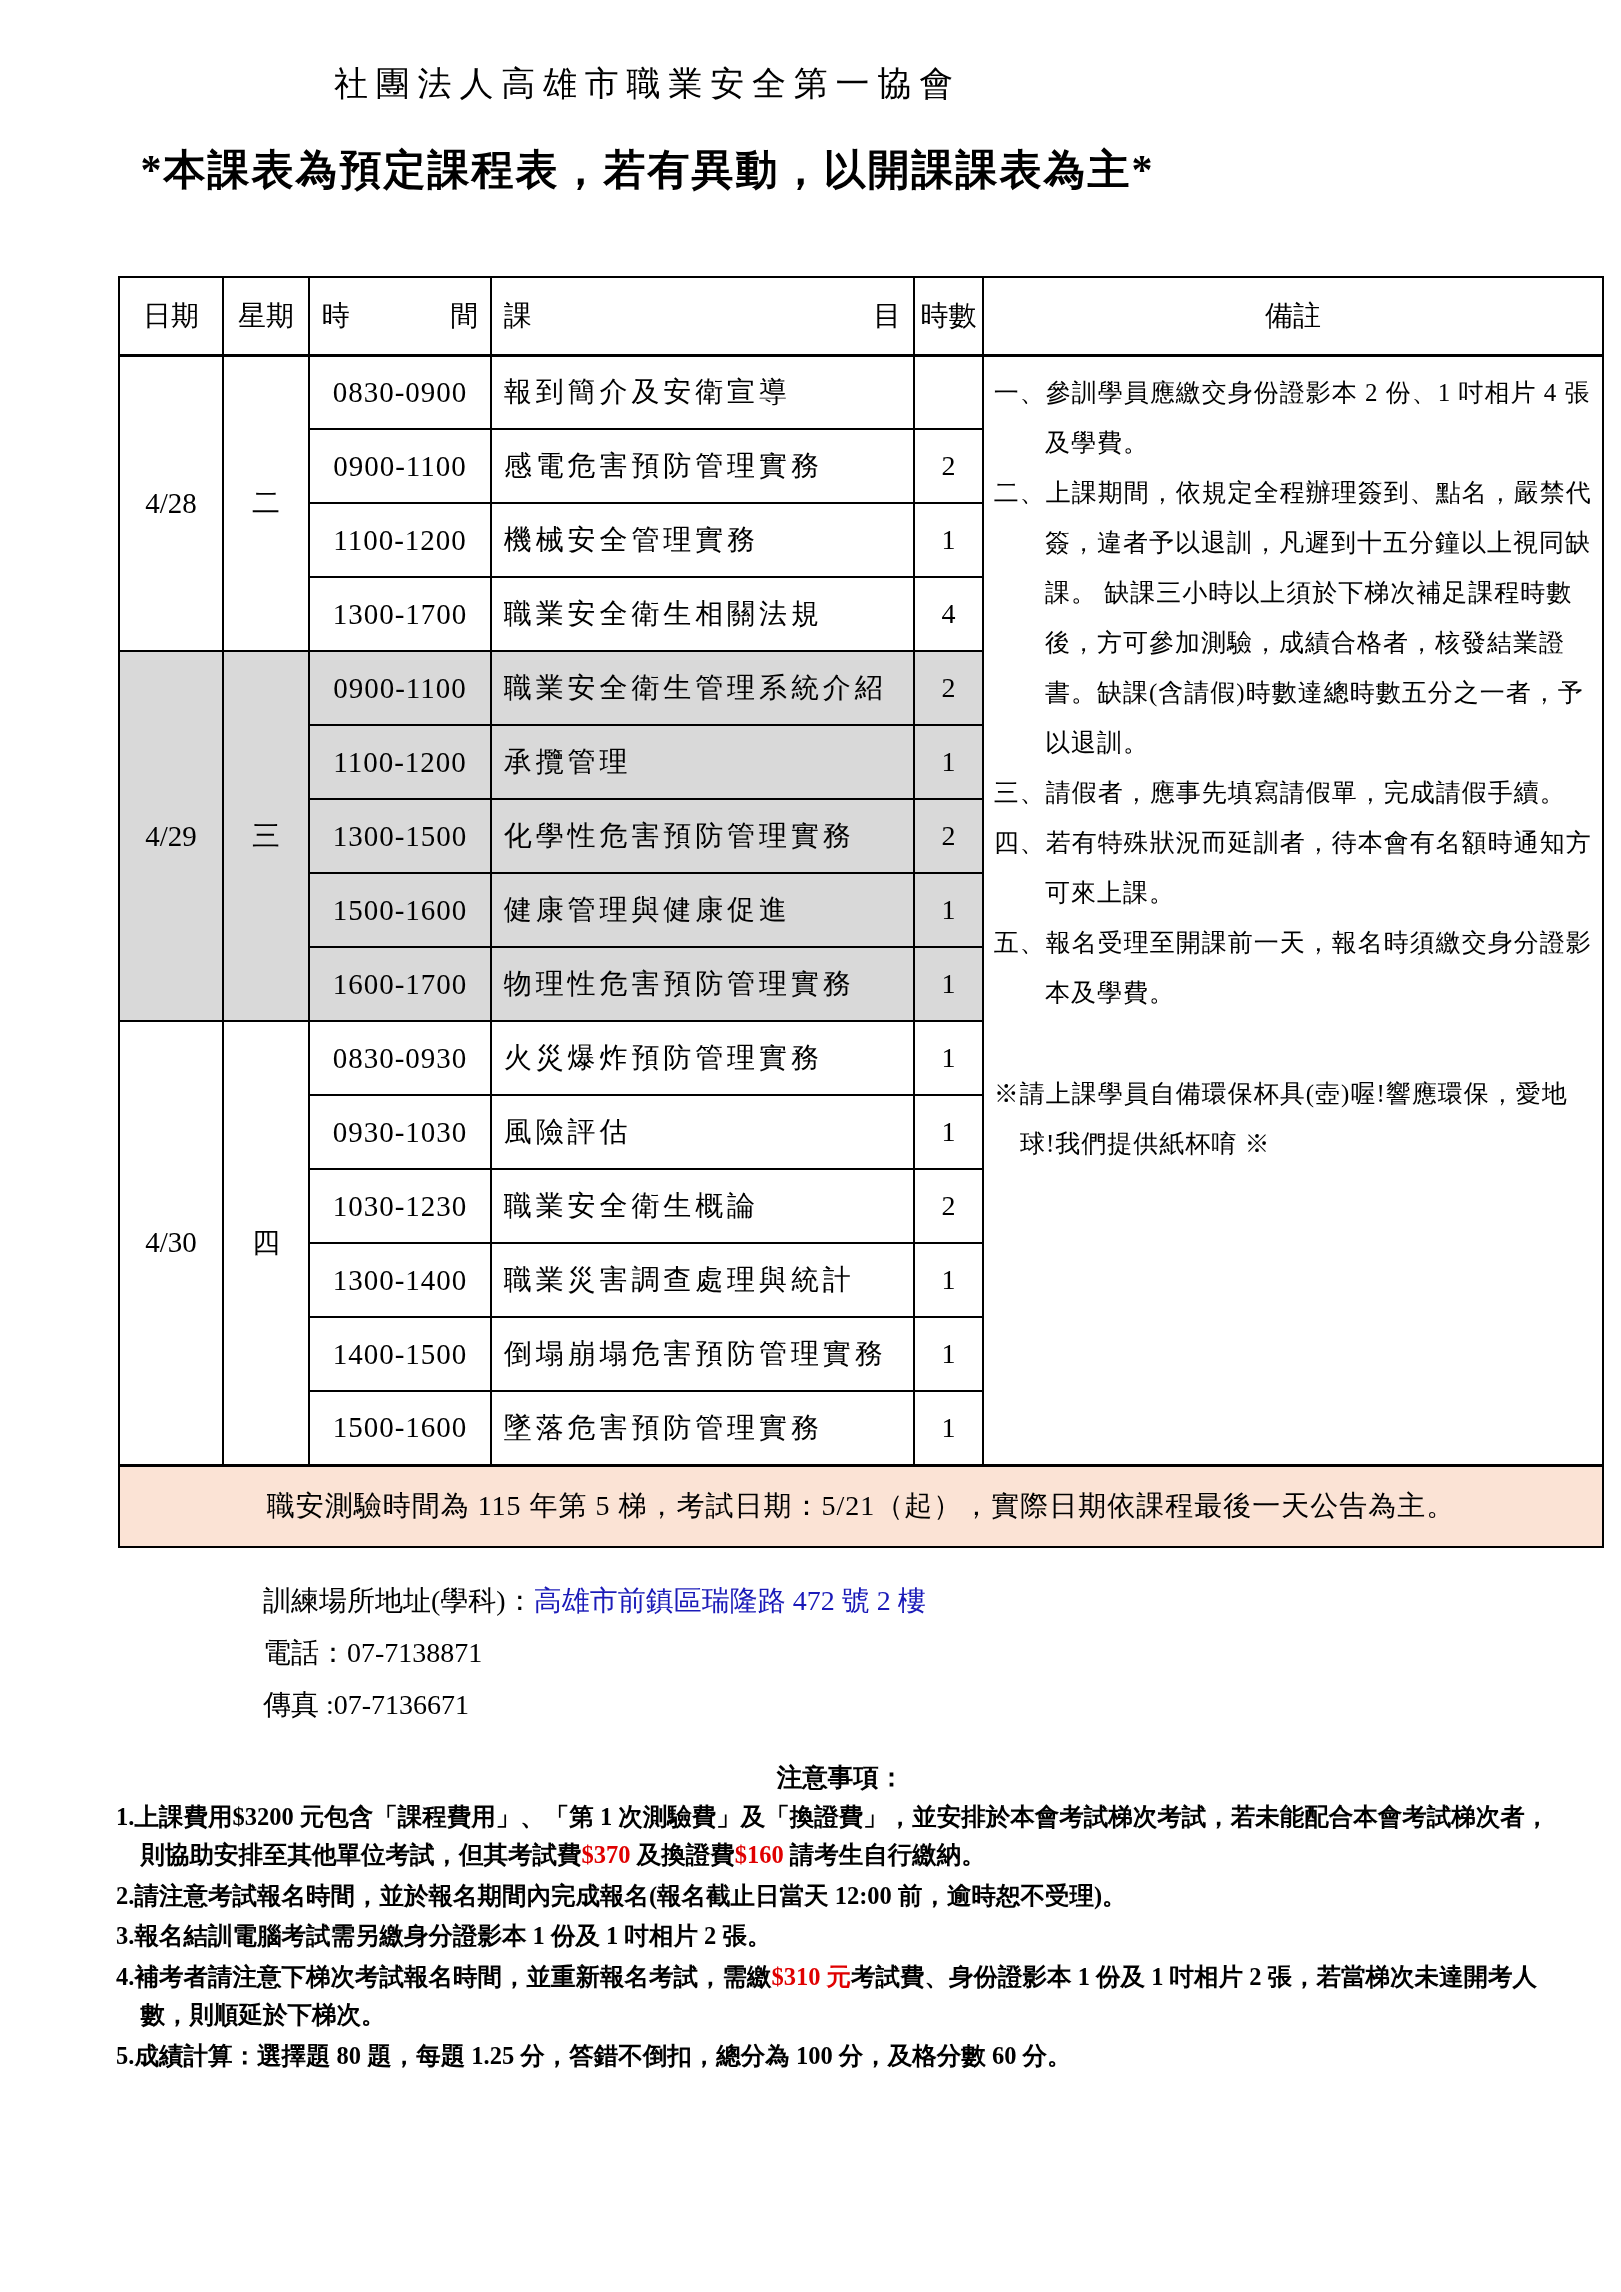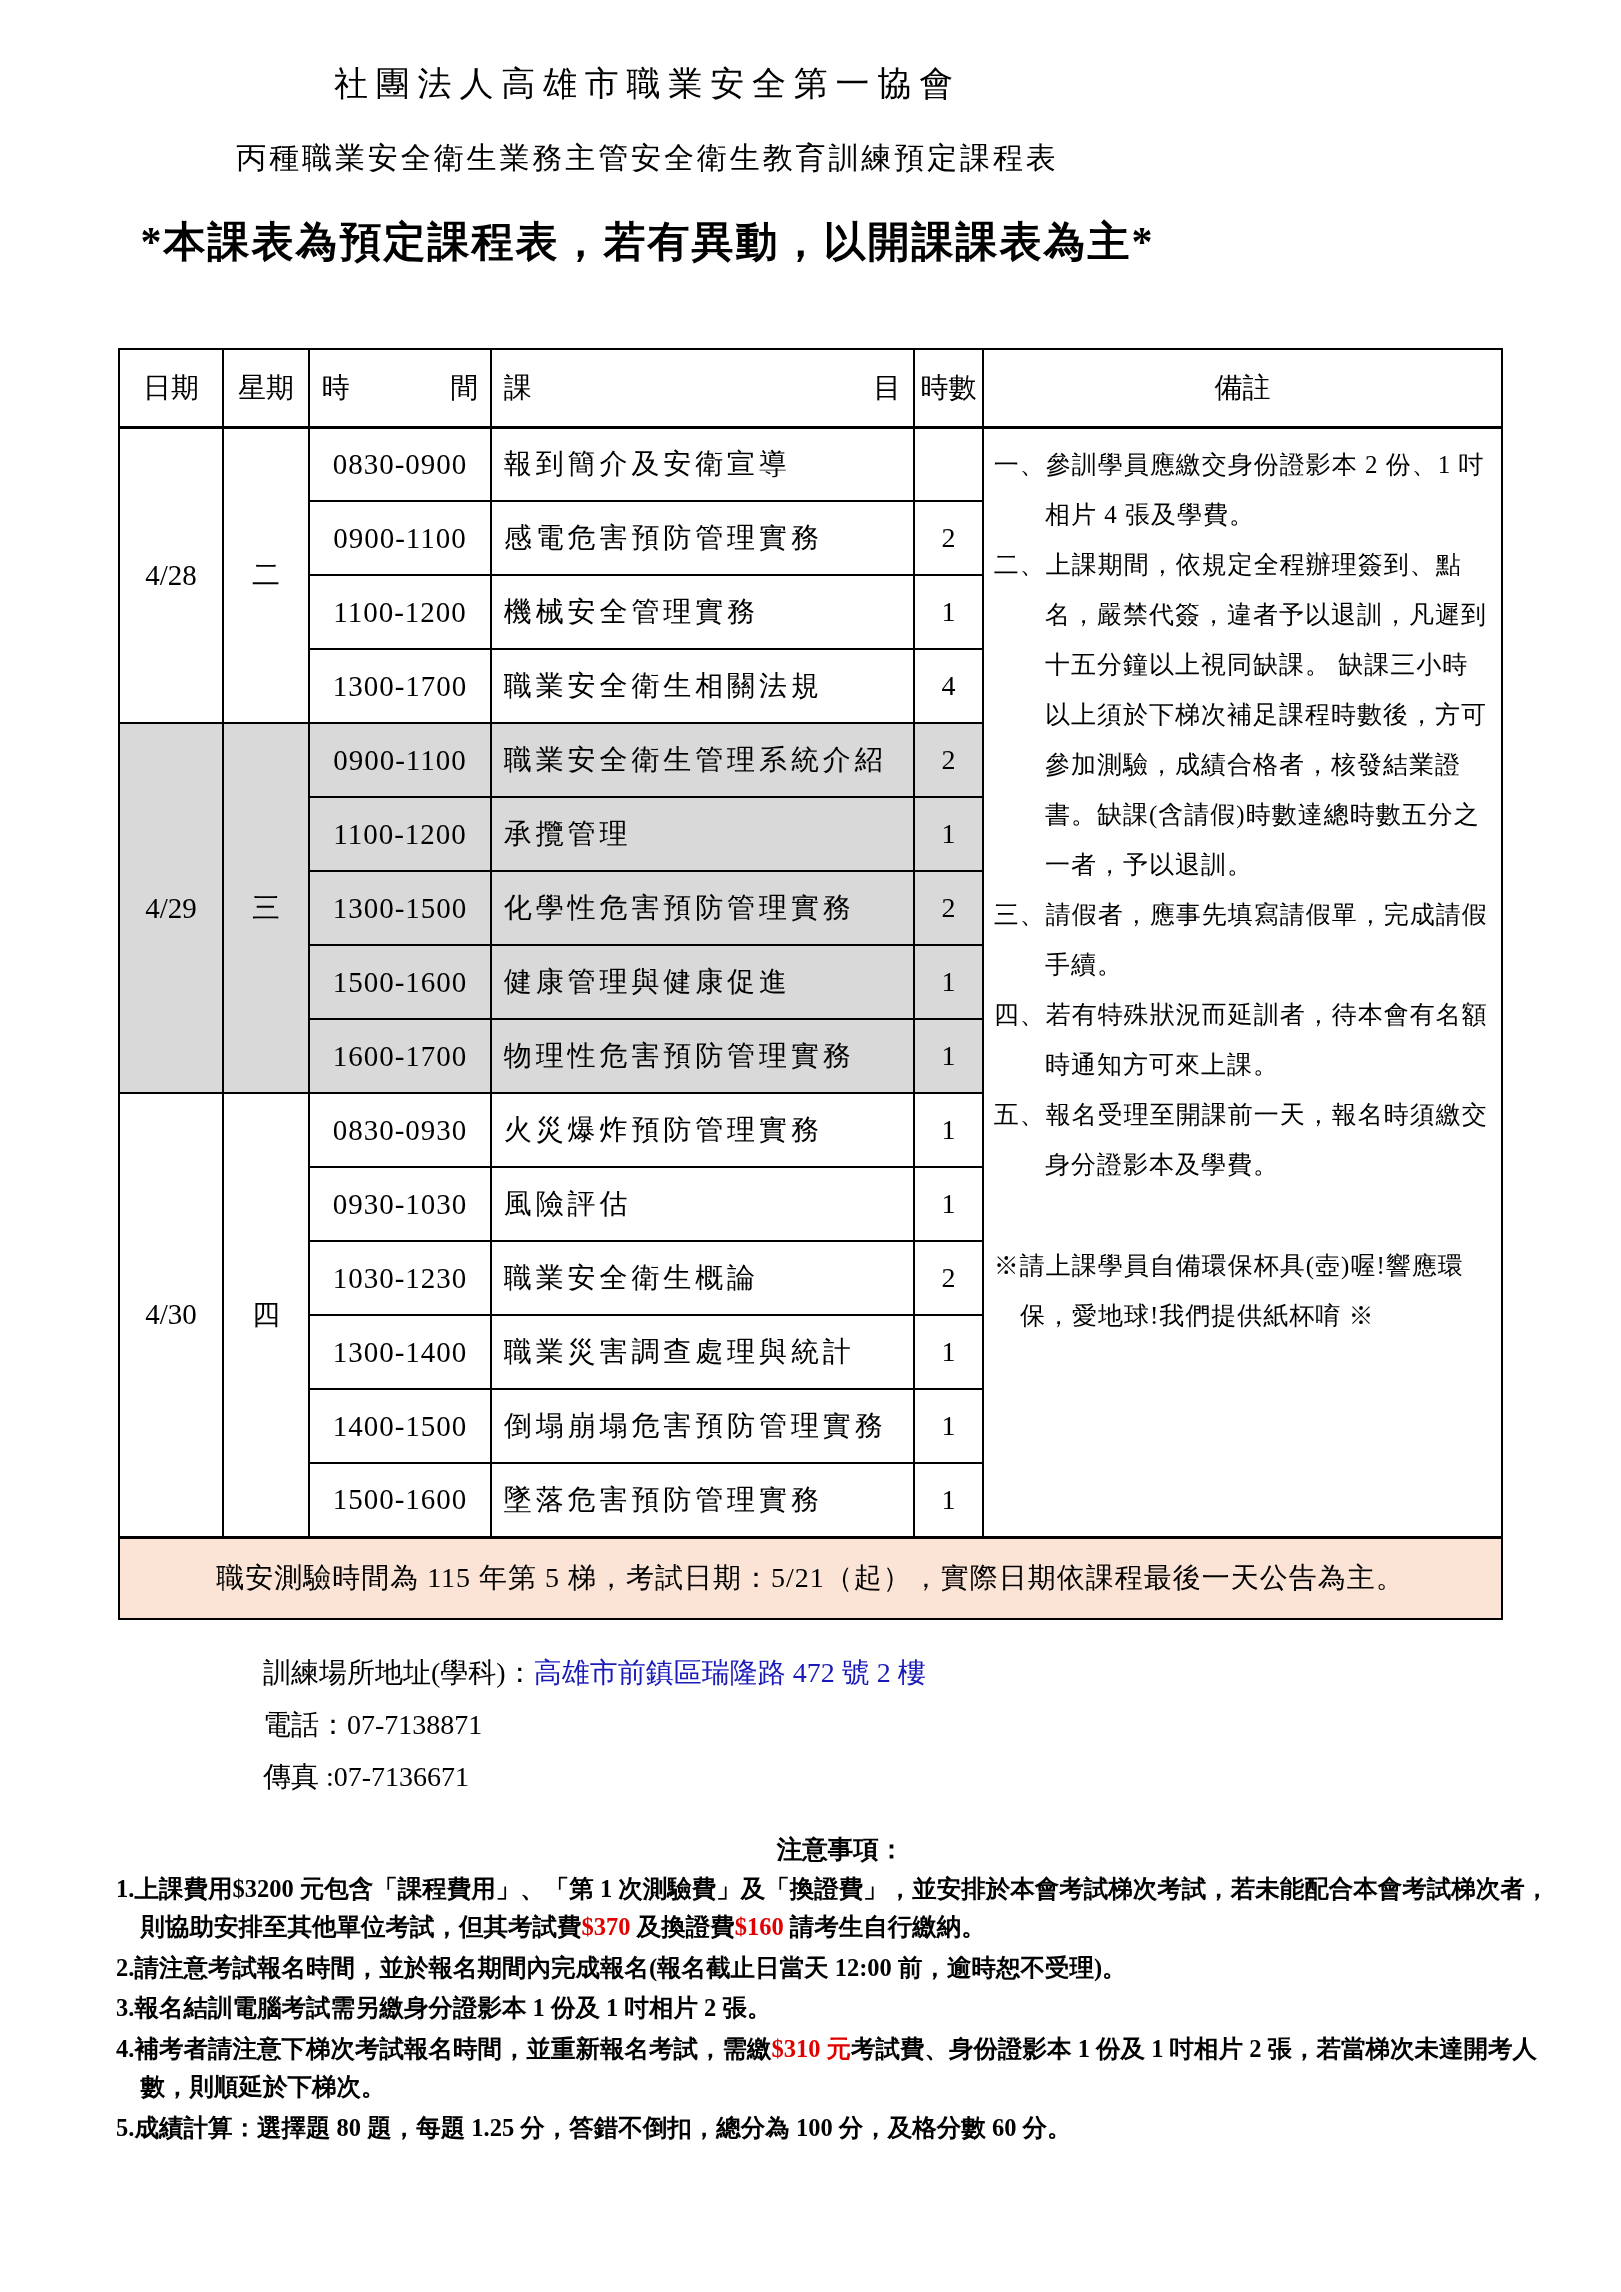--- a/index.html
+++ b/index.html
@@ -101,21 +101,20 @@
   }
   .red{color:var(--red);}
 </style>
 </head>
 <body>
 
 <div class="page">
 
   <div class="headings">
     <div class="title">社團法人高雄市職業安全第一協會</div>
-    <div class="subtitle">丙種職業安全衛生業務主管安全衛生教育訓練預定課程表</div>
     <div class="notice">*本課表為預定課程表，若有異動，以開課課表為主*</div>
   </div>
 
   <table class="schedule">
     <thead>
         <tr>
           <th style="width: 104px;">日期</th>
           <th style="width: 86px;">星期</th>
           <th class="spread" style="width: 182px;">
             <span class="spread-wrap">
@@ -123,21 +122,21 @@
               <span>間</span>
             </span>
           </th>
           <th class="spread" style="width: 423px;">
             <span class="spread-wrap">
               <span>課</span>
               <span>目</span>
             </span>
           </th>
           <th style="width: 69px;">時數</th>
-          <th style="width: 519px;">備註</th>
+          <th style="width: 620px;">備註</th>
         </tr>
       </thead>
     <tbody>
         <tr>
           <td class="date-cell" rowspan="4">4/28</td>
           <td class="weekday-cell" rowspan="4">二</td>
           <td class="time-cell">0830-0900</td>
           <td class="subject-cell">報到簡介及安衛宣導</td>
           <td class="hours-cell"></td>
           <td class="remarks-cell" rowspan="15">

